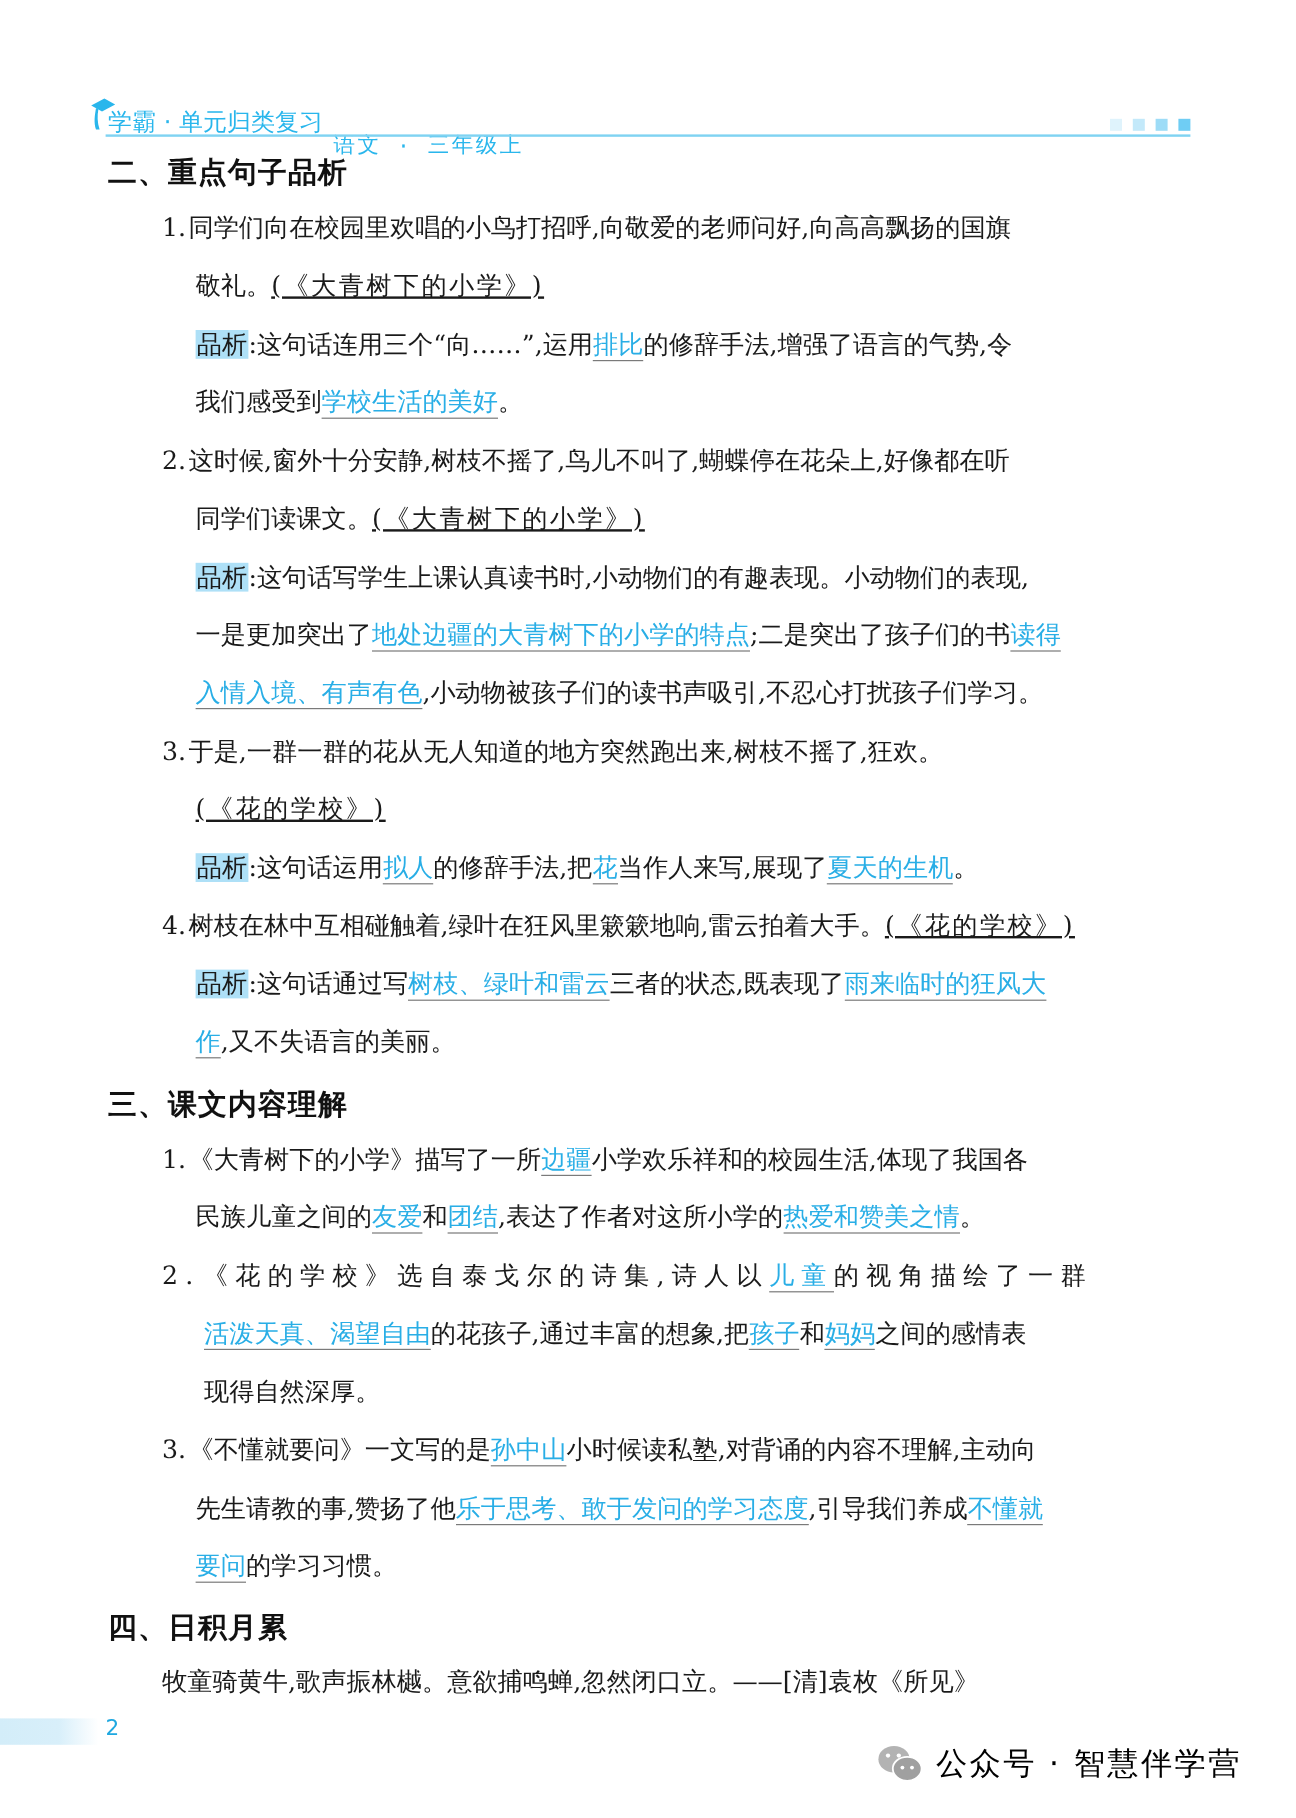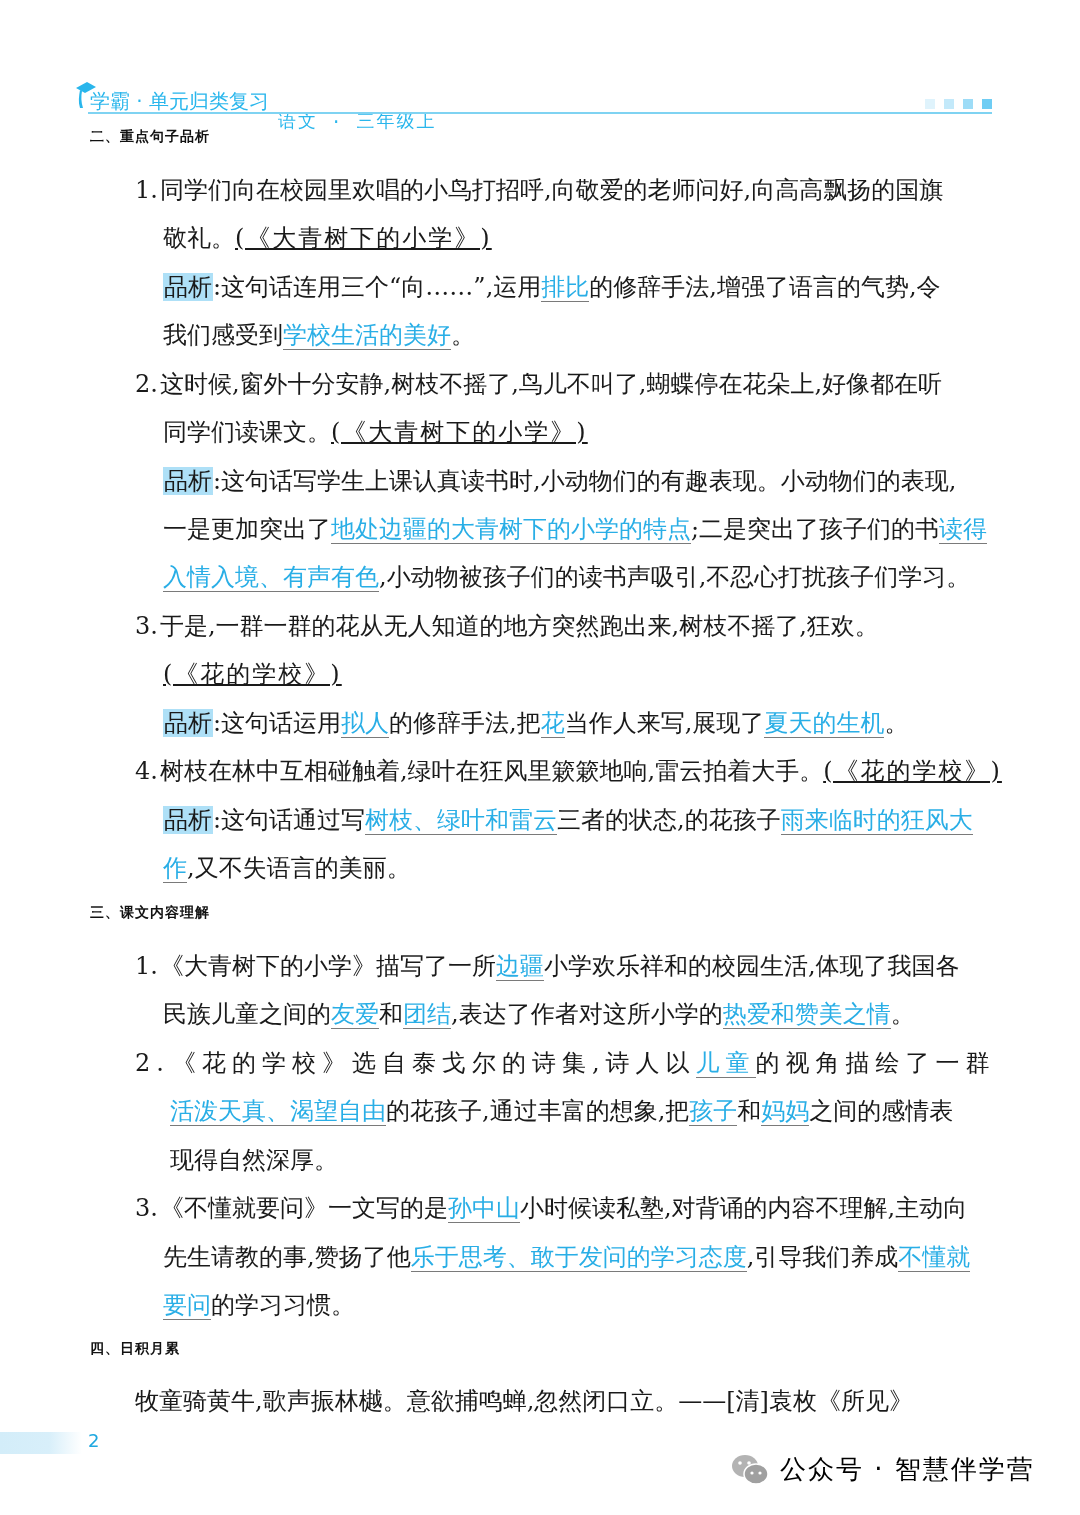--- a/index.html
+++ b/index.html
@@ -9,22 +9,22 @@
   .header .cap { position: absolute; left: 2px; top: 0; }
   .header .brand { position: absolute; left: 18px; top: 8px; font-family: "DejaVu Sans", "Liberation Sans", sans-serif;
                    font-size: 20px; color: #29b6ec; letter-spacing: 0px; }
   .header .subject { position: absolute; left: 206px; top: 10px; font-family: Liberation Mono, monospace;
                      font-size: 18px; color: #29b6ec; letter-spacing: 2px; margin-top: 19px; }
   .header .rule { position: absolute; left: 16px; top: 32px; width: 904px; height: 2px; background: #7fd3f2; }
   .header .squares { position: absolute; right: 0; top: 19px; display: flex; gap: 9px; }
   .header .squares span { width: 10px; height: 10px; display: block; }
 
   .section-title { position: absolute; left: 90px; font-family: Liberation Sans, sans-serif;
-                   font-weight: bold; font-size: 14px; color: #111; letter-spacing: 1px; }
-  .line { position: absolute; font-size: 24px; line-height: 30px; white-space: nowrap; color: #1a1a1a; }
+                   font-weight: bold; font-size: 24px; color: #111; letter-spacing: 1px; }
+  .line { position: absolute; font-size: 21px; line-height: 30px; white-space: nowrap; color: #1a1a1a; }
   .num { margin-right: 2px; }
   .ans { color: #29aee6; border-bottom: 1.5px solid #7a7a7a; padding-bottom: 1px; font-family: Liberation Serif, serif; }
   .tag { background: #aee0f7; color: #1a1a1a; padding: 0 1px; }
   .src { letter-spacing: 2px; text-decoration: underline; }
 
   .footer-bar { position: absolute; left: 0; top: 1432px; width: 82px; height: 22px;
                 background: linear-gradient(to right, #d3edf9 0%, #d8effa 60%, #ffffff 100%); }
   .page-num { position: absolute; left: 88px; top: 1430px; font-family: "DejaVu Sans", sans-serif;
               font-size: 18px; color: #1fa8e0; }
   .watermark { position: absolute; left: 730px; top: 1452px; display: flex; align-items: center;
@@ -88,21 +88,21 @@
   <span class="src">(《花的学校》)</span>
 </div>
 <div class="line" style="left:163px; top:708px">
   <span class="tag">品析</span><span>:这句话运用</span><span class="ans">拟人</span><span>的修辞手法,把</span><span class="ans">花</span><span>当作人来写,展现了</span><span class="ans">夏天的生机</span><span>。</span>
 </div>
 
 <div class="line" style="left:135px; top:756px">
   <span class="num">4.</span><span>树枝在林中互相碰触着,绿叶在狂风里簌簌地响,雷云拍着大手。</span><span class="src">(《花的学校》)</span>
 </div>
 <div class="line" style="left:163px; top:805px">
-  <span class="tag">品析</span><span>:这句话通过写</span><span class="ans">树枝、绿叶和雷云</span><span>三者的状态,的花孩子</span><span class="ans">雨来临时的狂风大</span>
+  <span class="tag">品析</span><span>:这句话通过写</span><span class="ans">树枝、绿叶和雷云</span><span>三者的状态,既表现了</span><span class="ans">雨来临时的狂风大</span>
 </div>
 <div class="line" style="left:163px; top:853px">
   <span class="ans">作</span><span>,又不失语言的美丽。</span>
 </div>
 
 <div class="section-title" style="top:904px">三、课文内容理解</div>
 
 <div class="line" style="left:135px; top:951px">
   <span class="num">1.</span><span>《大青树下的小学》描写了一所</span><span class="ans">边疆</span><span>小学欢乐祥和的校园生活,体现了我国各</span>
 </div>

